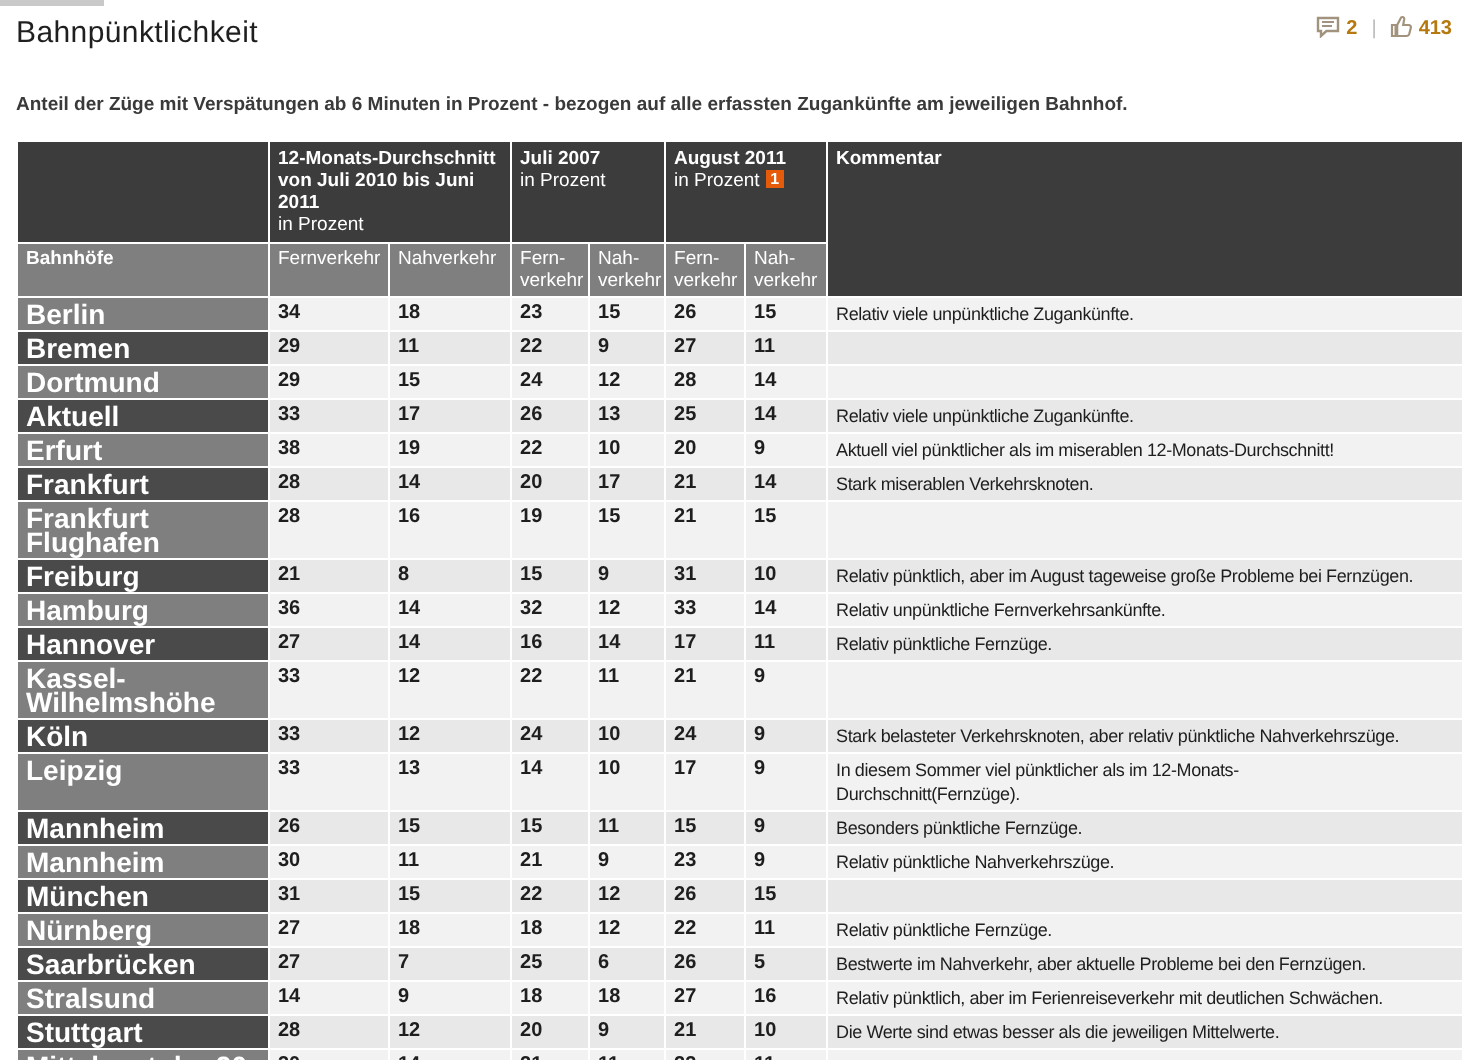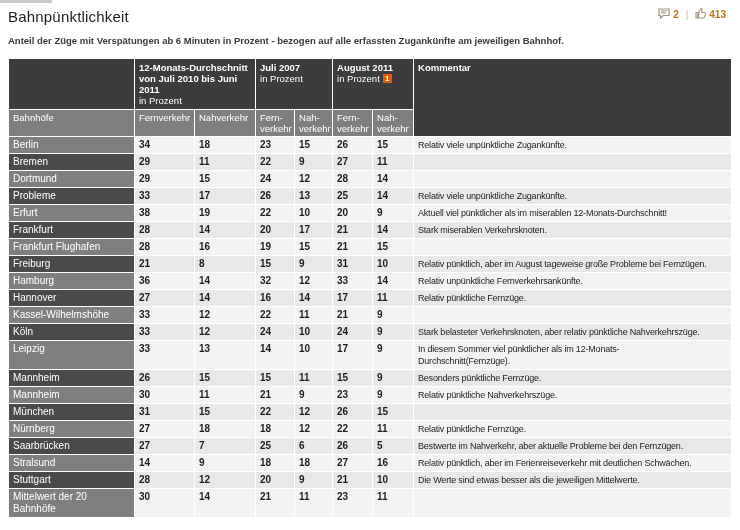--- a/index.html
+++ b/index.html
@@ -9,29 +9,29 @@
     font-family:"Liberation Sans", sans-serif; color:#1e1e1e;
   }
   .top-artifact { position:absolute; left:0; top:0; width:52px; height:3px; background:#c9c9c9; }
   .page { padding:0 8px; }
   .page-title { font-size:15px; font-weight:normal; color:#1f1f1f; padding-top:8px; letter-spacing:.2px; }
   .meta { position:absolute; right:14px; top:7px; display:flex; align-items:center; gap:7px; font-size:10px; font-weight:bold; }
   .meta .count { color:#b5790f; }
   .meta .sep { color:#bbb; font-weight:normal; }
   .meta-item { display:flex; align-items:center; gap:3px; cursor:pointer; }
   .date-line { font-size:9.5px; font-weight:bold; color:#3a3a3a; margin-top:8px; }
-  .subtitle { font-size:9.5px; font-weight:bold; color:#3a3a3a; margin-top:10px; }
+  .subtitle { font-size:9.5px; font-weight:bold; color:#3a3a3a; margin-top:22px; }
 
   table { border-collapse:separate; border-spacing:1px; width:724px; margin-top:12px; table-layout:fixed; }
   th, td { text-align:left; vertical-align:top; overflow:hidden; }
   .group-row th { background:#3c3c3c; color:#fff; font-size:9.5px; font-weight:bold; padding:3px 4px; height:46px; line-height:11px;margin-top:12px; }
   .group-row th .unit { font-weight:normal; display:inline; }
   .sub-row th { background:#7f7f7f; color:#fff; font-size:9.5px; font-weight:normal; padding:2px 4px; height:24px; line-height:11px; }
-  .sub-row th.station-h { font-weight:normal; }
-  td.station { color:#fff; font-size:10px; font-weight:normal; padding:2px 4px; line-height:12px;margin-left:44px; }
+  .sub-row th.station-h { font-weight:bold; }
+  td.station { color:#fff; font-size:14px; font-weight:bold; padding:2px 4px; line-height:12px;margin-left:44px; }
   td.shade-med { background:#7f7f7f; }
   td.shade-dark { background:#4a4a4a; }
   td.num { font-size:10px; font-weight:bold; padding:2px 4px; line-height:11px; height:15px; }
   td.comment { font-size:9px; letter-spacing:-0.2px; padding:2px 4px; line-height:12px; white-space:pre-line;margin-left:36px; }
   .row-even { background:#f2f2f2; }
   .row-odd { background:#e8e8e8; }
   .footnote-badge {
     display:inline-block; background:#e55b0a; color:#fff; font-size:8px; font-weight:bold;
     width:9px; height:9px; line-height:9px; text-align:center; margin-left:3px; vertical-align:1px;
   }
@@ -132,21 +132,21 @@
           <td class="station shade-med">Dortmund</td>
           <td class="num row-even">29</td>
           <td class="num row-even">15</td>
           <td class="num row-even">24</td>
           <td class="num row-even">12</td>
           <td class="num row-even">28</td>
           <td class="num row-even">14</td>
           <td class="comment row-even"></td>
         </tr>
         <tr>
-          <td class="station shade-dark">Probleme</td>
+          <td class="station shade-dark">Aktuell</td>
           <td class="num row-odd">33</td>
           <td class="num row-odd">17</td>
           <td class="num row-odd">26</td>
           <td class="num row-odd">13</td>
           <td class="num row-odd">25</td>
           <td class="num row-odd">14</td>
           <td class="comment row-odd">Relativ viele unpünktliche Zugankünfte.</td>
         </tr>
         <tr>
           <td class="station shade-med">Erfurt</td>

